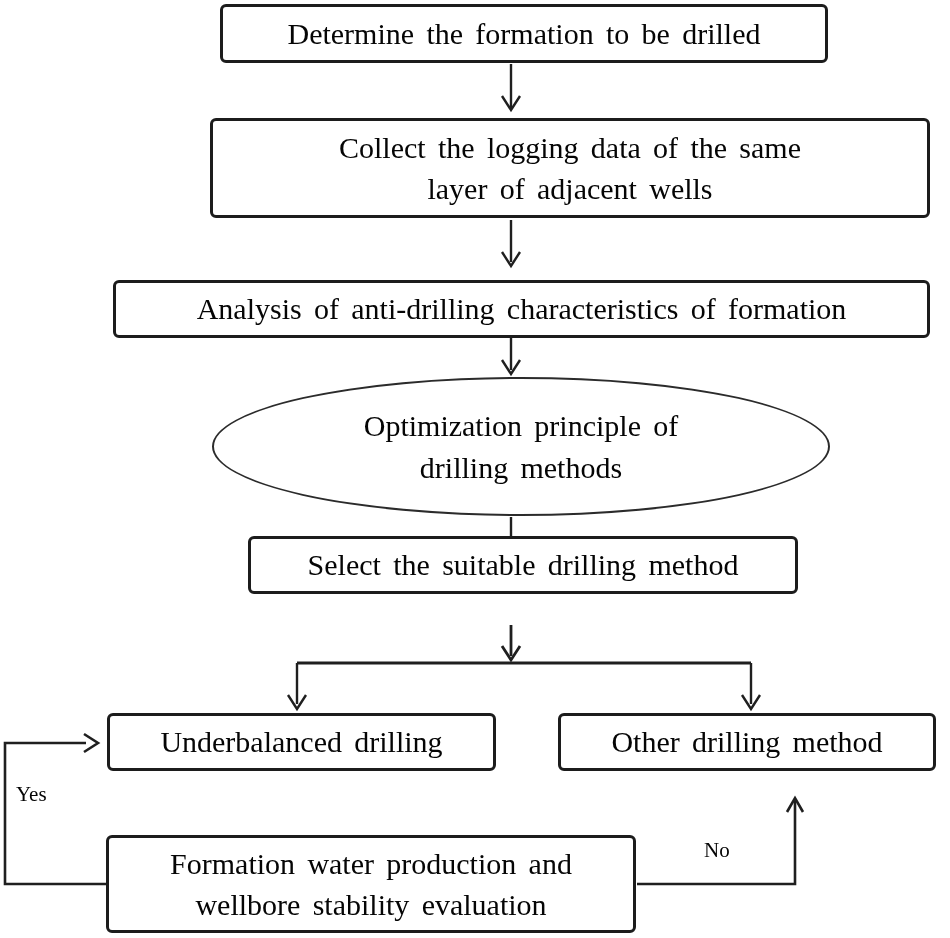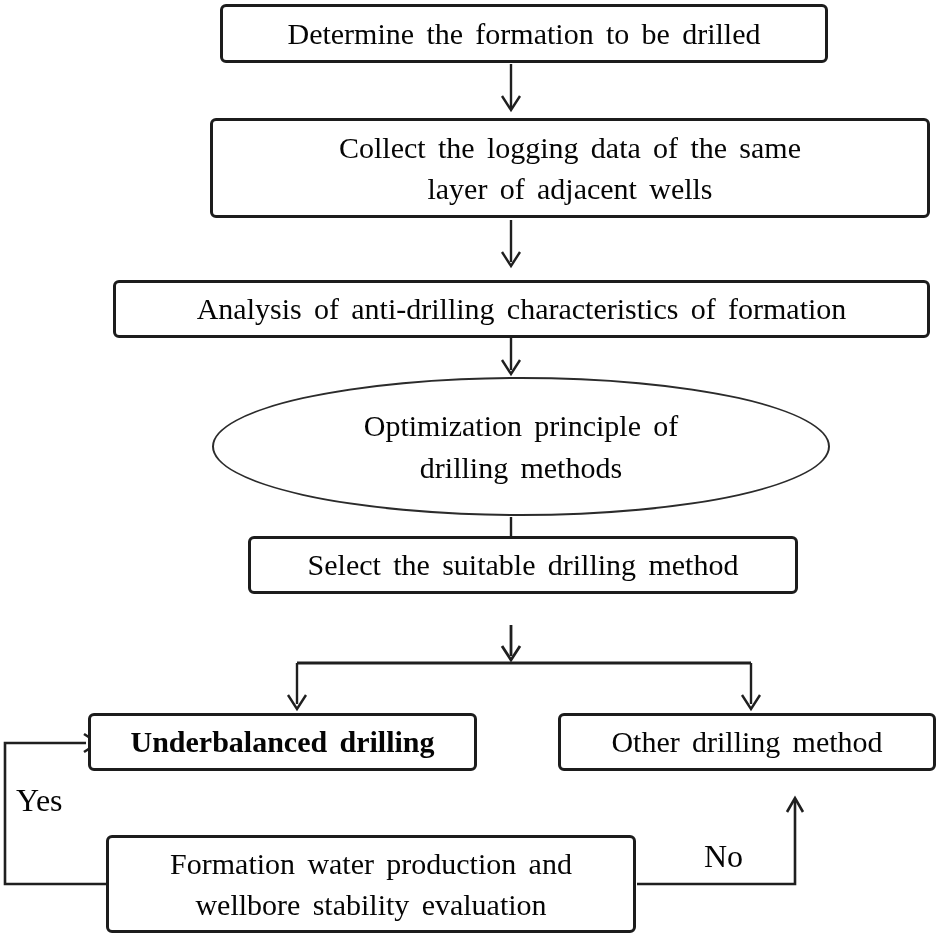--- a/index.html
+++ b/index.html
@@ -43,30 +43,30 @@
   }
   .rect {
     border: 3px solid #1c1c1c;
   }
   .ellipse {
     border: 2px solid #2b2b2b;
     border-radius: 50%;
   }
   .edge-label {
     position: absolute;
-    font-size: 32px;
+    font-size: 21px;
     word-spacing: 0.16em;
   }
   
   #n-determine    { left: 220px; top: 4px;   width: 608px; height: 59px; }
   #n-collect      { left: 210px; top: 118px; width: 720px; height: 100px; padding: 0 26px; }
   #n-analysis     { left: 113px; top: 270px; width: 817px; height: 58px; margin-top: 10px; }
   #n-optimize     { left: 212px; top: 377px; width: 618px; height: 139px; padding: 0 80px; }
   #n-select       { left: 248px; top: 536px; width: 550px; height: 58px; }
-  #n-underbalanced{ left: 88px; top: 713px; width: 389px; height: 58px; font-weight: bold; }
+  #n-underbalanced{ left: 107px; top: 713px; width: 389px; height: 58px; }
   #n-other        { left: 558px; top: 713px; width: 378px; height: 58px; }
   #n-evaluation   { left: 106px; top: 835px; width: 530px; height: 98px; padding: 0 24px; }
   #lbl-yes        { left: 16px;  top: 782px; }
   #lbl-no         { left: 704px; top: 838px; }
 </style>
 </head>
 <body>
 
 <div class="canvas">
 

